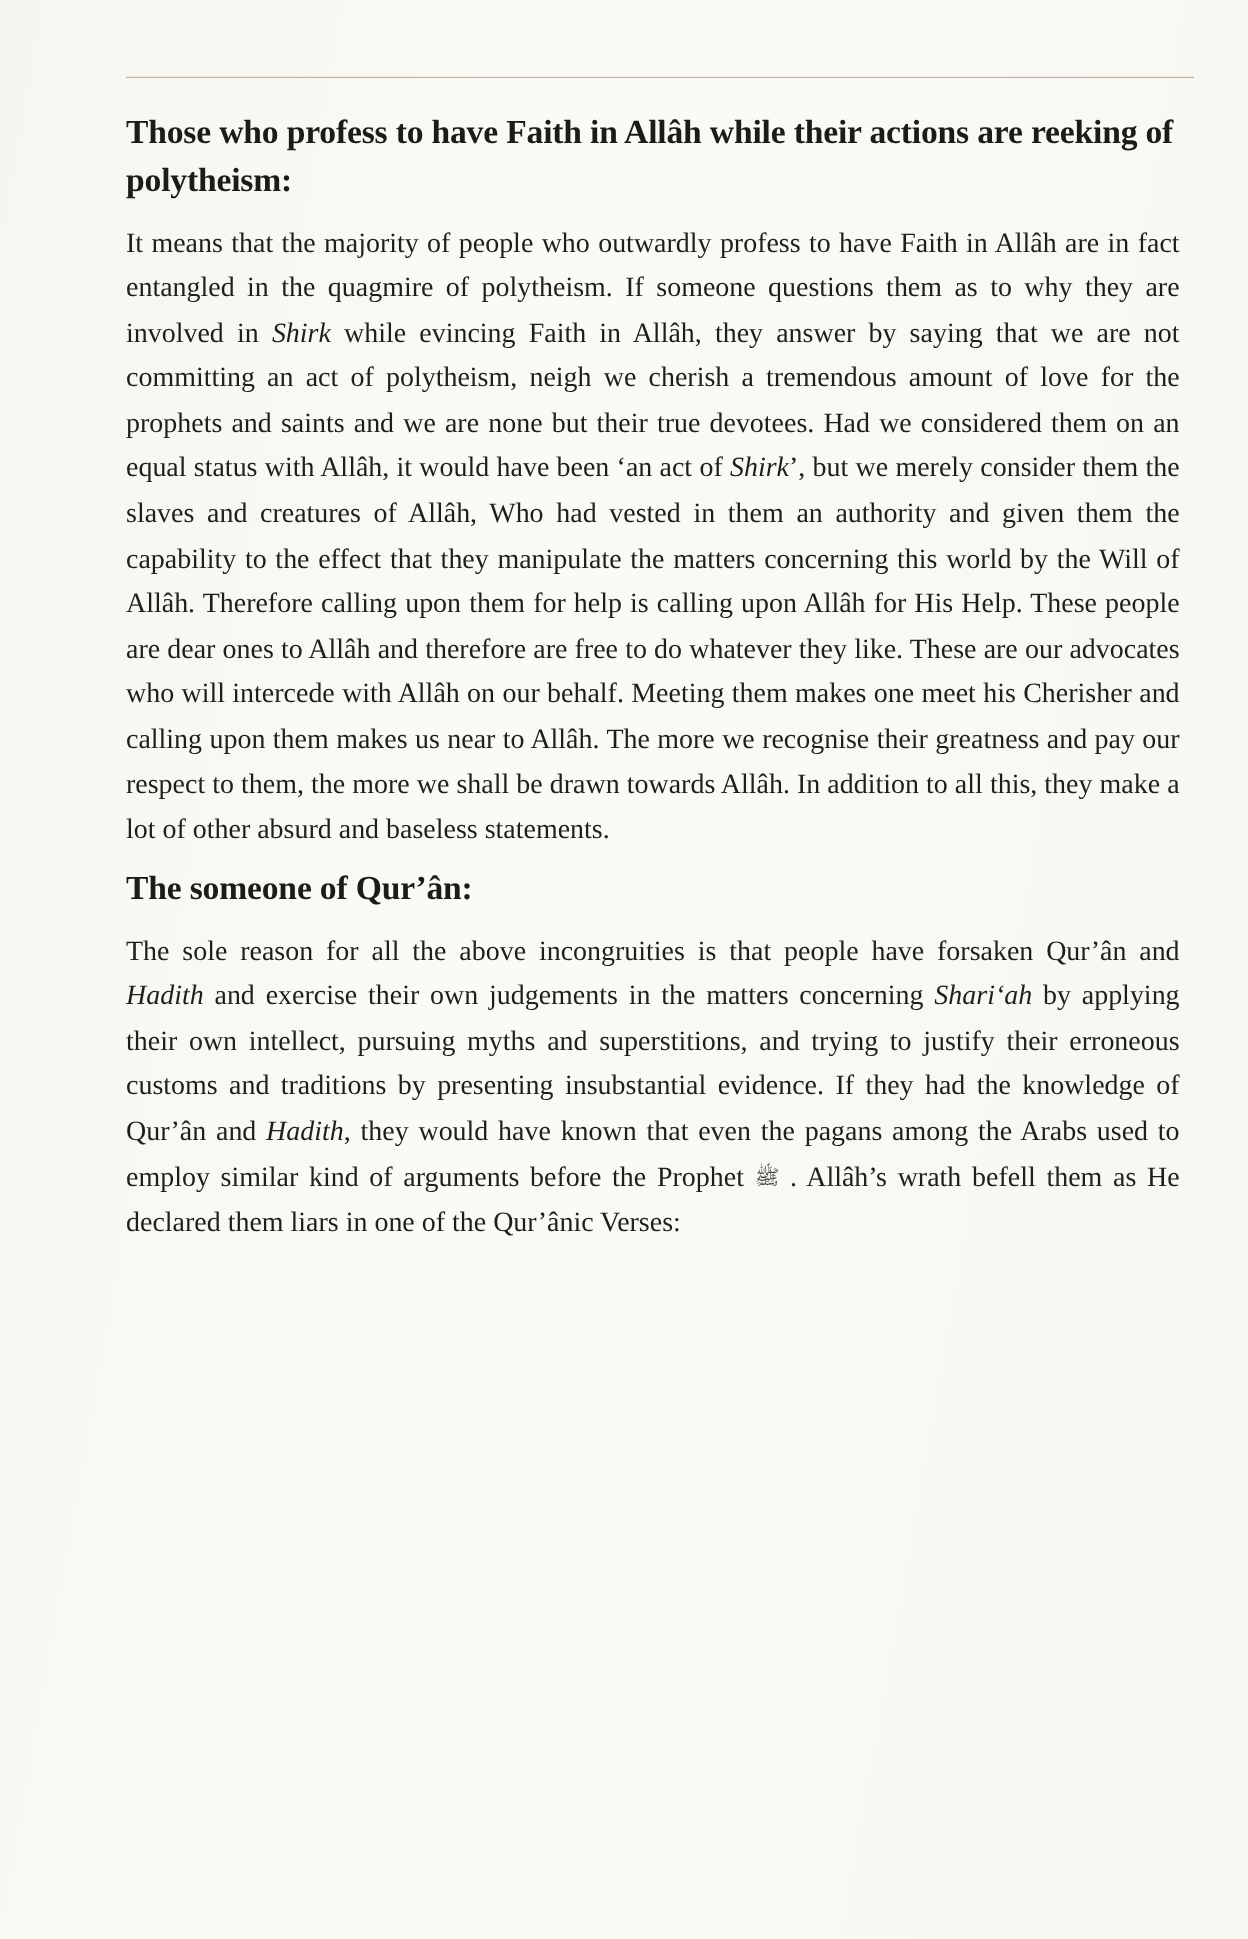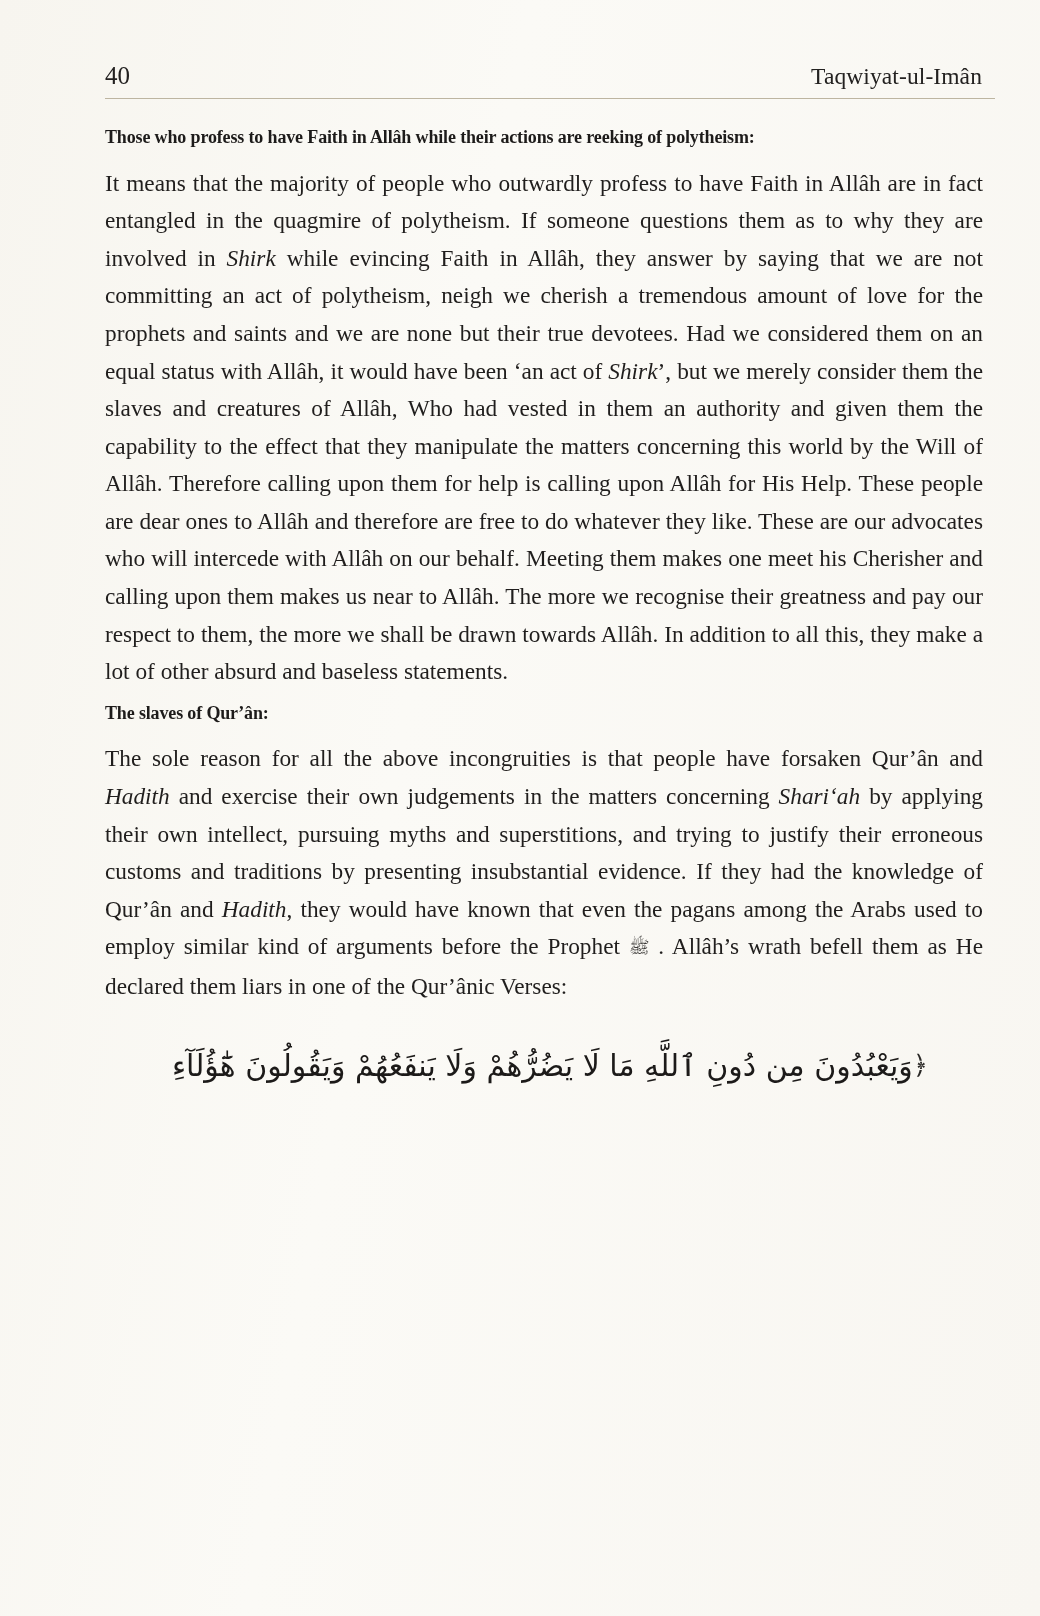--- a/index.html
+++ b/index.html
@@ -49,21 +49,21 @@
   .header-rule {
     height: 1px;
     background: #b9b19c;
     margin-top: 2px;
     margin-bottom: 26px;
     opacity: 0.95;
   }
 
   
   h2.section-heading {
-    font-size: 18px;
+    font-size: 28px;
     font-weight: bold;
     line-height: 1.42;
     margin: 0 0 14px 0;
     letter-spacing: -0.15px;
     color: #1d1b1a;
   }
   h2.section-heading.tight {
     margin-top: 6px;
     margin-bottom: 14px;
   }
@@ -113,32 +113,25 @@
     color: #2a2826;
     vertical-align: 2px;
   }
 </style>
 </head>
 <body>
 
 <div class="page">
   <div class="page-inner">
 
-    <div class="header-row">
-      <span class="folio">40</span>
-      <span class="running-head">Taqwiyat-ul-Imân</span>
-    </div>
     <div class="header-rule"></div>
 
     <h2 class="section-heading">Those who profess to have Faith in Allâh while their actions are reeking of polytheism:</h2>
 
     <p class="body"><span>It means that the majority of people who outwardly profess to have Faith in Allâh are in fact entangled in the quagmire of polytheism. If someone questions them as to why they are involved in </span><i>Shirk</i><span> while evincing Faith in Allâh, they answer by saying that we are not committing an act of polytheism, neigh we cherish a tremendous amount of love for the prophets and saints and we are none but their true devotees. Had we considered them on an equal status with Allâh, it would have been ‘an act of </span><i>Shirk</i><span>’, but we merely consider them the slaves and creatures of Allâh, Who had vested in them an authority and given them the capability to the effect that they manipulate the matters concerning this world by the Will of Allâh. Therefore calling upon them for help is calling upon Allâh for His Help. These people are dear ones to Allâh and therefore are free to do whatever they like. These are our advocates who will intercede with Allâh on our behalf. Meeting them makes one meet his Cherisher and calling upon them makes us near to Allâh. The more we recognise their greatness and pay our respect to them, the more we shall be drawn towards Allâh. In addition to all this, they make a lot of other absurd and baseless statements.</span></p>
 
-    <h2 class="section-heading tight">The slaves of Qur’ân:</h2>
+    <h2 class="section-heading tight">The someone of Qur’ân:</h2>
 
     <p class="body"><span>The sole reason for all the above incongruities is that people have forsaken Qur’ân and </span><i>Hadith</i><span> and exercise their own judgements in the matters concerning </span><i>Shari‘ah</i><span> by applying their own intellect, pursuing myths and superstitions, and trying to justify their erroneous customs and traditions by presenting insubstantial evidence. If they had the knowledge of Qur’ân and </span><i>Hadith</i><span>, they would have known that even the pagans among the Arabs used to employ similar kind of arguments before the Prophet </span><span class="sallallahu">ﷺ</span><span> . Allâh’s wrath befell them as He declared them liars in one of the Qur’ânic Verses:</span></p>
 
-    <div class="verse-wrap">
-      <span class="verse"><span class="verse-orn">﴿</span><span>وَيَعْبُدُونَ مِن دُونِ ٱللَّهِ مَا لَا يَضُرُّهُمْ وَلَا يَنفَعُهُمْ وَيَقُولُونَ هَٰٓؤُلَآءِ</span></span>
-    </div>
 
   </div>
 </div>
 
 </body></html>

